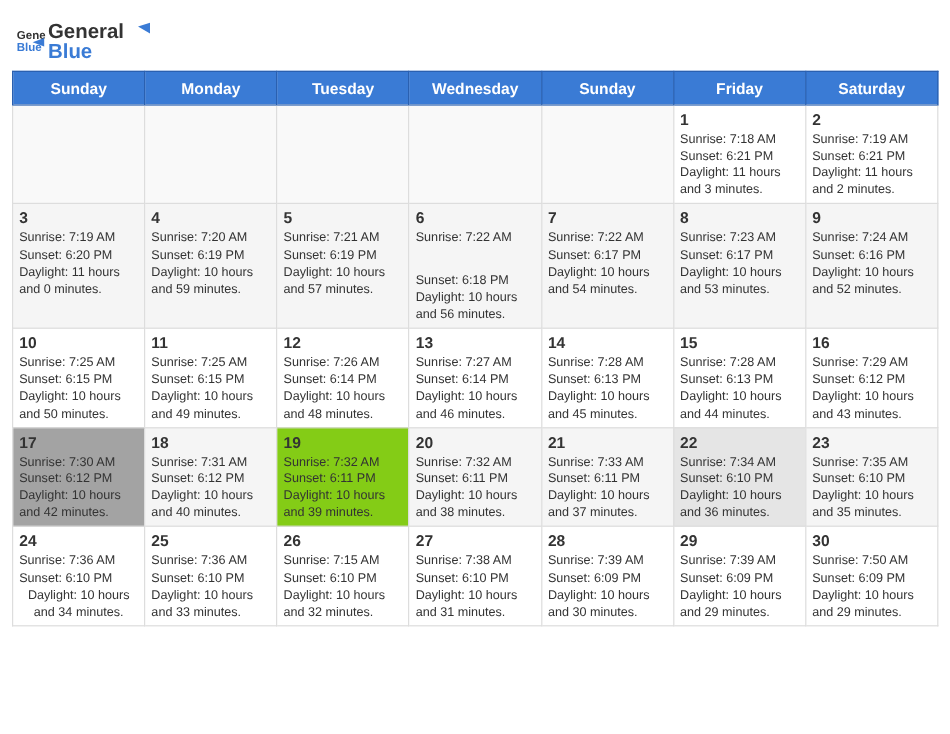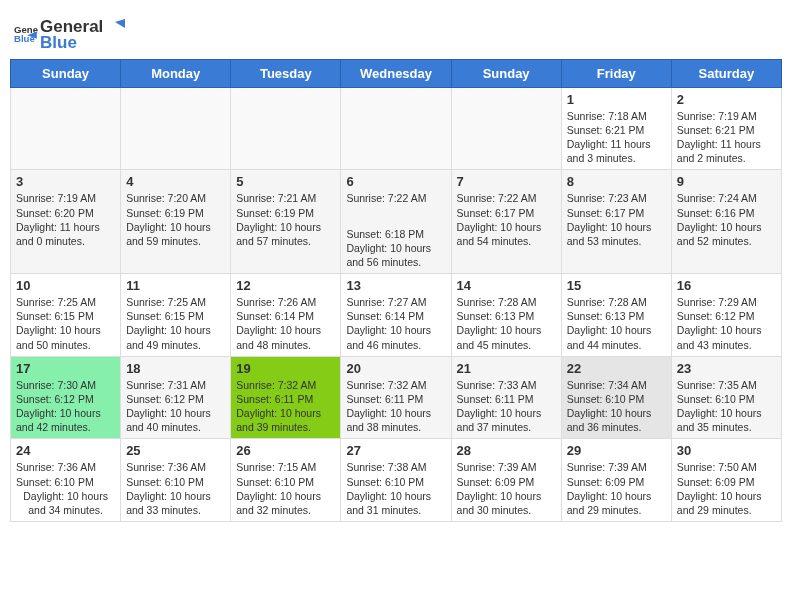--- a/index.html
+++ b/index.html
@@ -215,21 +215,21 @@
           <span style="display: block; line-height: 1.35;">Daylight: 10 hours and 44 minutes.</span>
         </td>
         <td>
           <span class="day-number">16</span>
           <span style="display: block; line-height: 1.35;">Sunrise: 7:29 AM</span>
           <span style="display: block; line-height: 1.35;">Sunset: 6:12 PM</span>
           <span style="display: block; line-height: 1.35;">Daylight: 10 hours and 43 minutes.</span>
         </td>
       </tr>
       <tr>
-        <td style="background: #86efac;">
+        <td style="background: #a3a3a3;">
           <span class="day-number">17</span>
           <span style="display: block; line-height: 1.35;">Sunrise: 7:30 AM</span>
           <span style="display: block; line-height: 1.35;">Sunset: 6:12 PM</span>
           <span style="display: block; line-height: 1.35;">Daylight: 10 hours and 42 minutes.</span>
         </td>
         <td style="background: rgb(245, 245, 245);">
           <span class="day-number">18</span>
           <span style="display: block; line-height: 1.35;">Sunrise: 7:31 AM</span>
           <span style="display: block; line-height: 1.35;">Sunset: 6:12 PM</span>
           <span style="display: block; line-height: 1.35;">Daylight: 10 hours and 40 minutes.</span>

